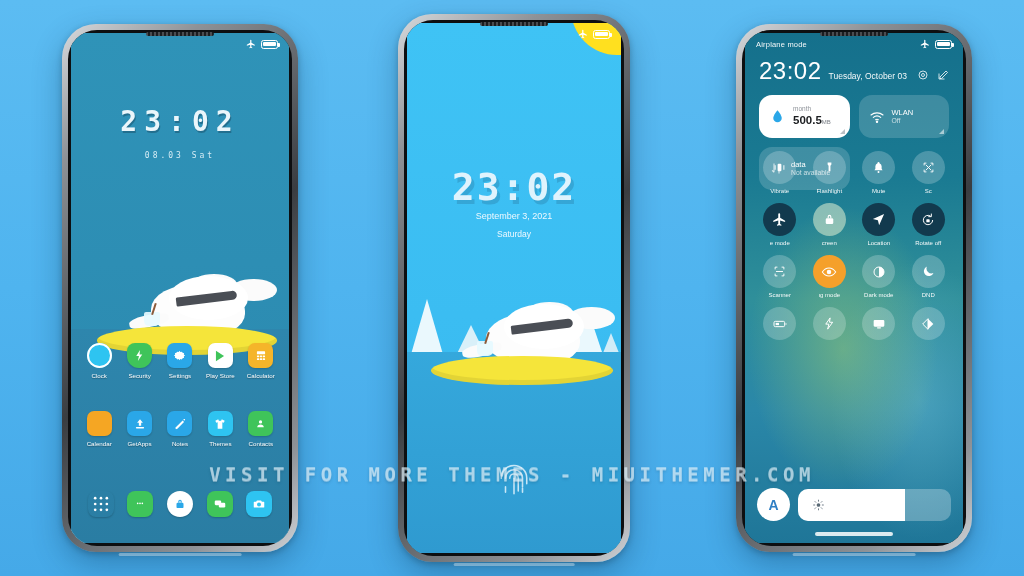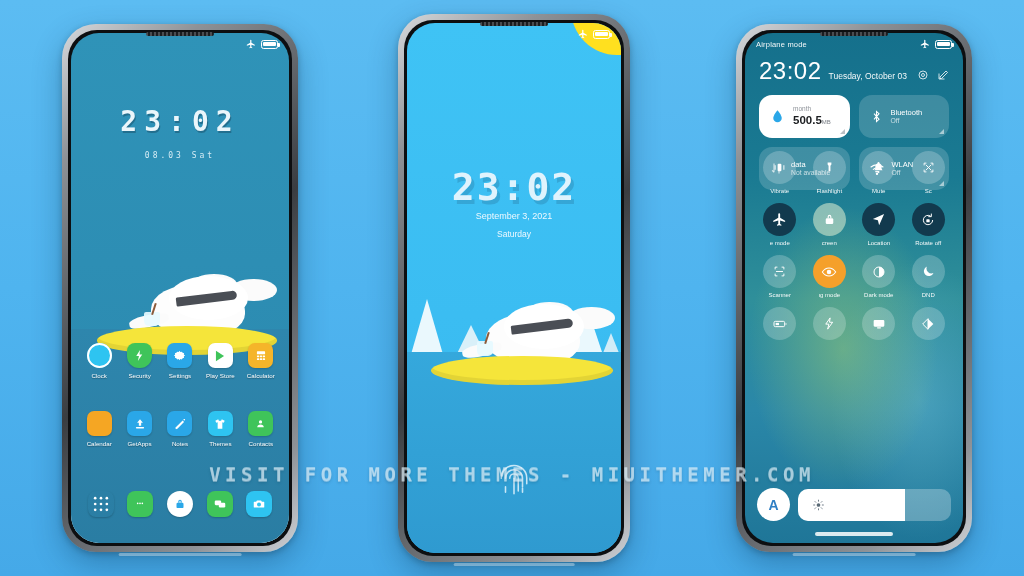--- a/index.html
+++ b/index.html
@@ -24,21 +24,21 @@
   .phone-inner {
     width: 100%; height: 100%;
     border-radius: 29px;
     background: #0d0f11;
     padding: 3px;
     overflow: hidden;
     position: relative;
   }
   .screen {
     width: 100%; height: 100%;
-    border-radius: 28px;
+    border-radius: 6px;
     overflow: hidden;
     position: relative;
   }
   .speaker-grille {
     position: absolute;
     top: 2px; left: 50%; transform: translateX(-50%);
     width: 68px; height: 4px;
     border-radius: 2px;
     background: repeating-linear-gradient(90deg,#4a4d51 0 2px,#1b1d20 2px 4px);
     z-index: 40;
@@ -563,59 +563,47 @@
                 <path d="M12 3s6 7 6 11a6 6 0 0 1-12 0c0-4 6-11 6-11z" fill="#2aa7e8"></path>
               </svg>
           </span>
           <span class="bt-txt">
             <span class="bt-t1">month</span>
             <span class="bt-t2"><span>500.5</span><span class="bt-unit">MB</span></span>
           </span>
           <span class="bt-corner"></span>
         </div>
 
-        <div class="big-tile">
-          <span>
-            <svg viewBox="0 0 24 24" width="15" height="15" fill="none" stroke="#fff" stroke-width="1.7">
-                <path d="M8 7.5 16 16.5 12 20V4l4 3.5L8 16.5"></path>
-              </svg>
-          </span>
-          <span class="bt-txt">
-            <span class="bt-t1">Bluetooth</span>
-            <span class="bt-t2">Off</span>
-          </span>
-          <span class="bt-corner"></span>
-        </div>
-
-        <div class="big-tile">
-          <span>
-            <svg viewBox="0 0 24 24" width="15" height="15" fill="none" stroke="rgba(255,255,255,.75)" stroke-width="1.7">
-                <path d="M8 4v14M8 18l-3-3M16 20V6M16 6l3 3"></path>
-              </svg>
-          </span>
-          <span class="bt-txt">
-            <span class="bt-t1">data</span>
-            <span class="bt-t2">Not available</span>
-          </span>
-        </div>
 
         <div class="big-tile">
           <span>
             <svg viewBox="0 0 24 24" width="16" height="16" fill="none" stroke="#fff" stroke-width="1.7" stroke-linecap="round">
                 <path d="M3 9a14 14 0 0 1 18 0"></path>
                 <path d="M6.5 12.5a9 9 0 0 1 11 0"></path>
                 <path d="M10 16a4 4 0 0 1 4 0"></path>
                 <circle cx="12" cy="19" r="1" fill="#fff"></circle>
               </svg>
           </span>
           <span class="bt-txt">
             <span class="bt-t1">WLAN</span>
             <span class="bt-t2">Off</span>
           </span>
           <span class="bt-corner"></span>
+        </div>
+
+        <div class="big-tile">
+          <span>
+            <svg viewBox="0 0 24 24" width="15" height="15" fill="none" stroke="rgba(255,255,255,.75)" stroke-width="1.7">
+                <path d="M8 4v14M8 18l-3-3M16 20V6M16 6l3 3"></path>
+              </svg>
+          </span>
+          <span class="bt-txt">
+            <span class="bt-t1">data</span>
+            <span class="bt-t2">Not available</span>
+          </span>
         </div>
       </div>
 
       <div class="tog-grid" id="togs">
 
         <div class="tog-cell">
           <div class="tog-circ">
             <svg viewBox="0 0 24 24" width="15" height="15" fill="#fff">
                 <rect x="9" y="6" width="6" height="12" rx="1.6"></rect>
                 <path d="M5 9v6M19 9v6" stroke="#fff" stroke-width="1.5" stroke-linecap="round"></path>

